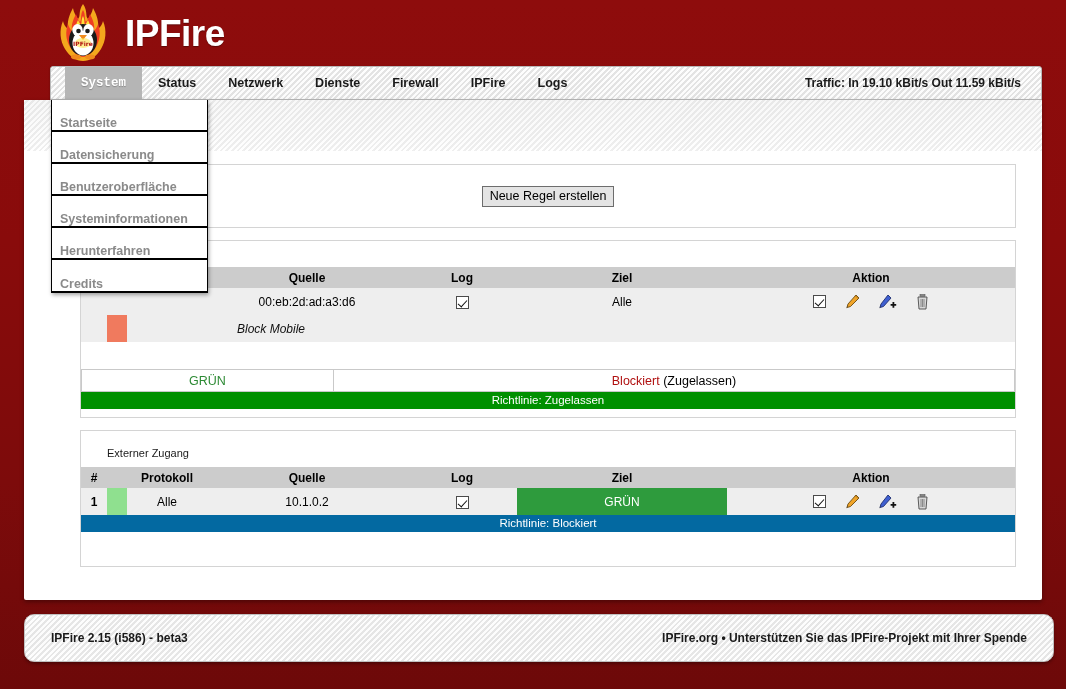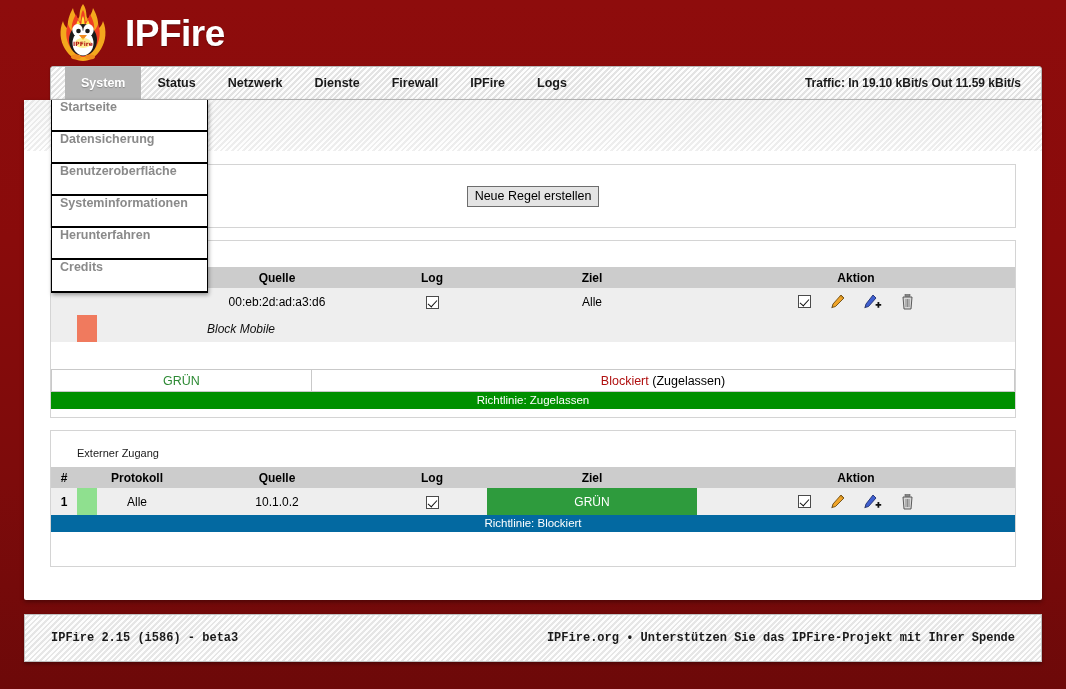--- a/index.html
+++ b/index.html
@@ -70,20 +70,21 @@
     font-weight: bold;
     color: #1a1a1a;
     cursor: pointer;
     white-space: nowrap;
   }
   .navtab.first { margin-left: 14px; }
   .navtab.active {
     background: #b5b5b5;
     color: #ffffff;
     text-shadow: 0 1px 1px rgba(0,0,0,0.25);
+    font-family: Liberation Mono, monospace;
   }
   .traffic {
     margin-left: auto;
     display: flex;
     align-items: center;
     padding-right: 20px;
     font-size: 12px;
     font-weight: bold;
     color: #1a1a1a;
     white-space: nowrap;
@@ -97,21 +98,21 @@
     width: 157px;
     background: #ffffff;
     border: 1px solid #000000;
     border-top: none;
     z-index: 50;
     box-shadow: 1px 2px 4px rgba(0,0,0,0.35);
   }
   .ditem {
     height: 32px;
     display: flex;
-    align-items: flex-start;
+    align-items: flex-end;
     padding-left: 8px;
     font-size: 12.5px;
     font-weight: bold;
     color: #8a8a8a;
     border-bottom: 2px solid #000000;
     cursor: pointer;
     white-space: nowrap;
   }
   .ditem:last-child { border-bottom: 1px solid #000000; }
 
@@ -124,21 +125,21 @@
     border-radius: 0 0 2px 2px;
     box-shadow: 0 2px 4px rgba(0,0,0,0.35);
   }
   .topband {
     height: 52px;
     background-image:
       repeating-linear-gradient(135deg, rgba(255,255,255,0.7) 0 2px, rgba(232,232,232,0.7) 2px 4px),
       linear-gradient(180deg, #e8e8e8 0%, #f7f7f7 78%, #ffffff 100%);
     border-bottom: 1px solid #ffffff;
   }
-  .content { padding: 12px 26px 10px 26px; }
+  .content { padding: 12px 26px 10px 26px; margin-left: 30px; }
 
   
   .panel {
     border: 1px solid #d4d4d4;
     background: #ffffff;
     margin-bottom: 12px;
   }
   .panel.tall { padding-bottom: 8px; }
 
   .newrule-area {
@@ -256,36 +257,35 @@
     line-height: 17px;
     text-align: center;
     color: #ffffff;
     font-size: 11.5px;
   }
   .policy-allow { background: #009000; }
   .policy-block { background: #0369a1; }
 
   
   .footer {
-    margin: 14px 24px 0 24px;
+    margin: 14px 12px 0 24px;
     height: 48px;
     background-image:
       repeating-linear-gradient(135deg, rgba(255,255,255,0.85) 0 2px, rgba(228,228,228,0.85) 2px 4px),
       linear-gradient(180deg, #f4f4f4 0%, #e9e9e9 55%, #fbfbfb 100%);
     border: 1px solid #c0c0c0;
-    border-radius: 0;
+    border-radius: 10px;
     display: flex;
     align-items: center;
     justify-content: space-between;
     padding: 0 26px;
     font-size: 12px;
     font-weight: bold;
     color: #1a1a1a;
     box-shadow: 0 2px 3px rgba(0,0,0,0.3);
-    font-family: Liberation Mono, monospace;
   }
   .footer-right { font-weight: bold; }
 </style>
 </head>
 <body>
 
 <div class="brand">
   <div class="logo">
     <svg width="56" height="62" viewBox="0 0 56 62">
       <g>

